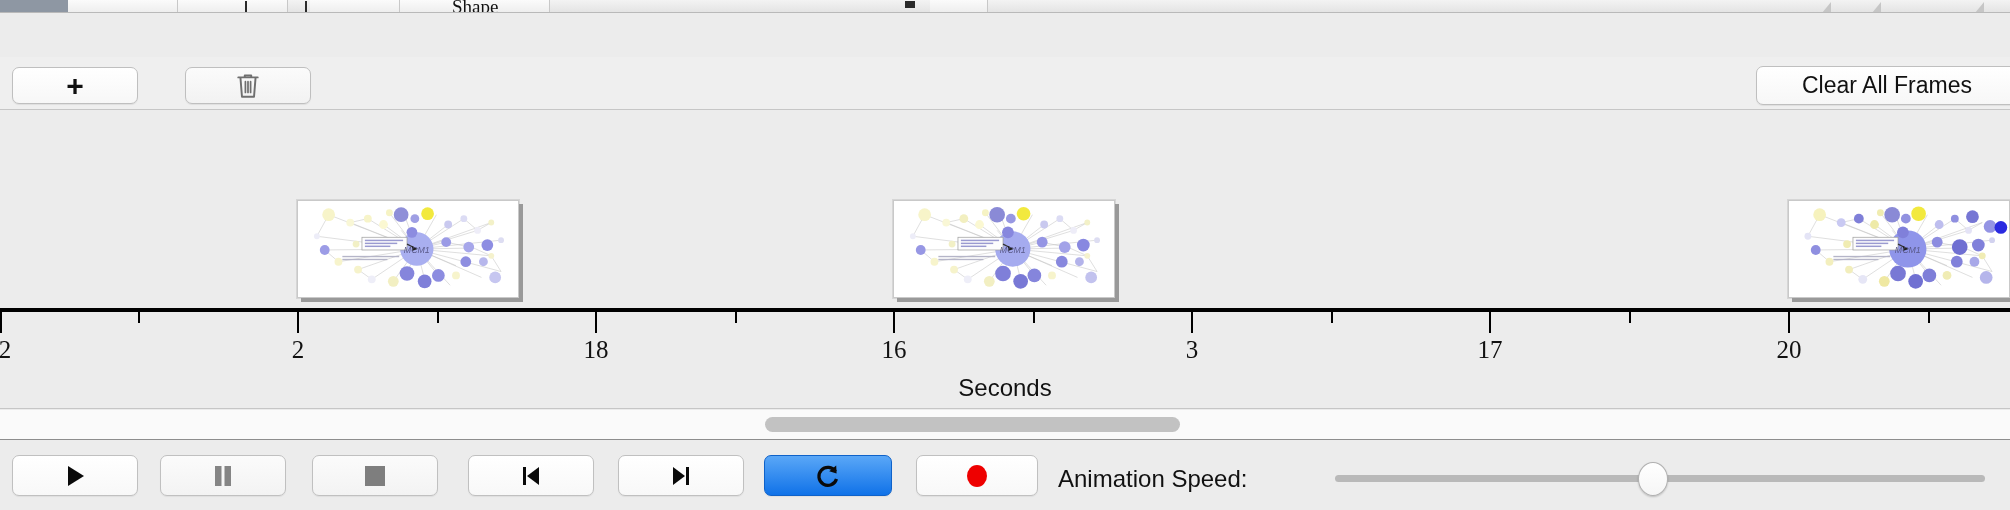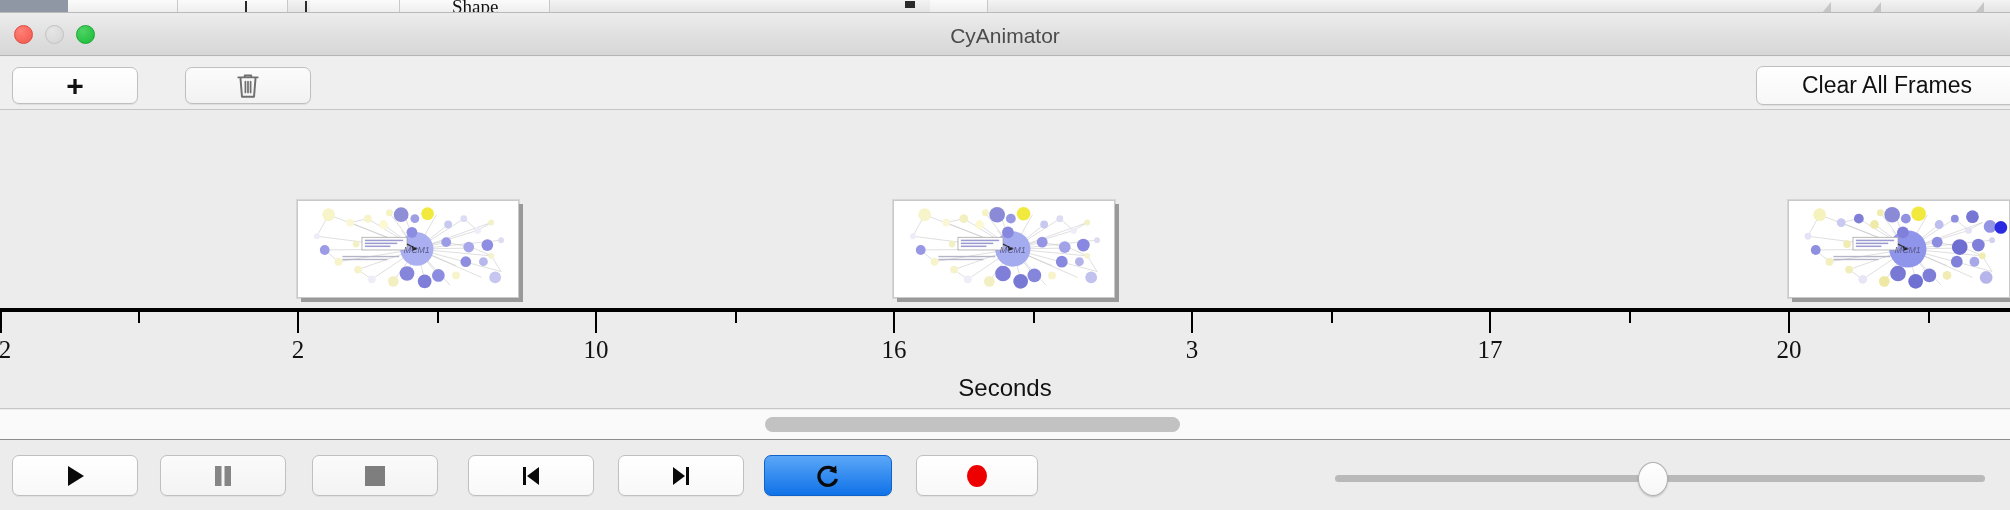--- a/index.html
+++ b/index.html
@@ -189,28 +189,20 @@
     <div class="bg-tab" style="left:310px;width:90px;"></div>
     <div class="bg-tab" style="left:400px;width:150px;"></div>
     <div class="bg-shape-label">Shape</div>
     <div class="bg-mark" style="left:905px;width:10px;height:7px;"></div>
     <div class="bg-tab" style="left:930px;width:58px;"></div>
     <div class="bg-tri" style="left:1822px;"></div>
     <div class="bg-tri" style="left:1872px;"></div>
     <div class="bg-tri" style="left:1975px;"></div>
   </div>
 
-  <div class="titlebar">
-    <div class="lights">
-      <div class="light close"></div>
-      <div class="light min"></div>
-      <div class="light zoom"></div>
-    </div>
-    <div class="win-title">CyAnimator</div>
-  </div>
 
   <div class="toolbar">
     <div class="btn btn-add">
       <span class="plus-ico">+</span>
     </div>
     <div class="btn btn-del flat">
       <svg class="trash-ico" viewBox="0 0 24 26">
         <path d="M3 5 h18" stroke="#6f6f6f" stroke-width="1.8" fill="none" stroke-linecap="round"></path>
         <path d="M9 5 V3.2 h6 V5" stroke="#6f6f6f" stroke-width="1.8" fill="none" stroke-linejoin="round"></path>
         <path d="M5 5.5 L6.4 23 h11.2 L19 5.5" stroke="#6f6f6f" stroke-width="1.8" fill="none" stroke-linejoin="round"></path>
@@ -431,21 +423,21 @@
       <div class="tick minor" style="left:1033px;"></div>
       <div class="tick major" style="left:1191px;"></div>
       <div class="tick minor" style="left:1331px;"></div>
       <div class="tick major" style="left:1489px;"></div>
       <div class="tick minor" style="left:1629px;"></div>
       <div class="tick major" style="left:1788px;"></div>
       <div class="tick minor" style="left:1928px;"></div>
 
       <div class="tick-label" style="left:5px;">2</div>
       <div class="tick-label" style="left:298px;">2</div>
-      <div class="tick-label" style="left:596px;">10</div>
+      <div class="tick-label" style="left:596px;">18</div>
       <div class="tick-label" style="left:894px;">16</div>
       <div class="tick-label" style="left:1192px;">3</div>
       <div class="tick-label" style="left:1490px;">17</div>
       <div class="tick-label" style="left:1789px;">20</div>
 
       <div class="seconds-label">Seconds</div>
     </div>
   </div>
 
   <div class="hscroll">
@@ -493,20 +485,21 @@
         <path d="M22.2 3.5 L22.6 11.4 L15.2 9.3 Z" fill="#0a0a0a"></path>
       </svg>
     </div>
 
     <div class="cbtn" style="left:916px;width:122px;">
       <svg width="26" height="26" viewBox="0 0 26 26">
         <ellipse cx="13" cy="13" rx="10" ry="11" fill="#ee0000"></ellipse>
       </svg>
     </div>
 
+    <div class="speed-label">Animation Speed:</div>
 
     <div class="slider">
       <div class="slider-track"></div>
       <div class="slider-thumb"></div>
     </div>
   </div>
 
 </div>
 
 </body></html>

